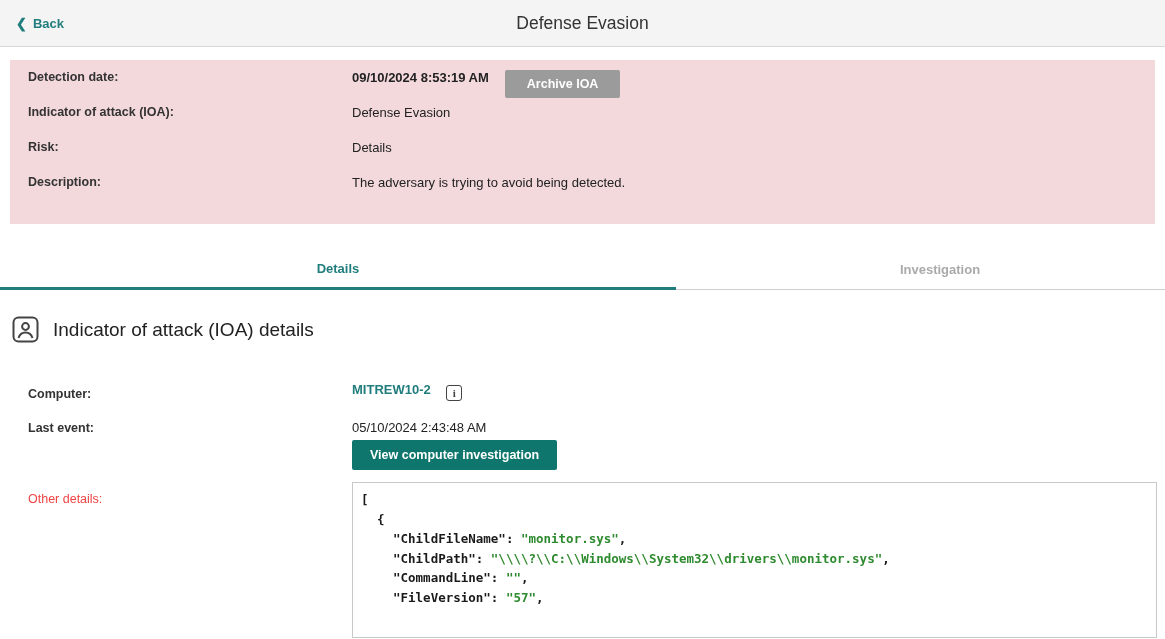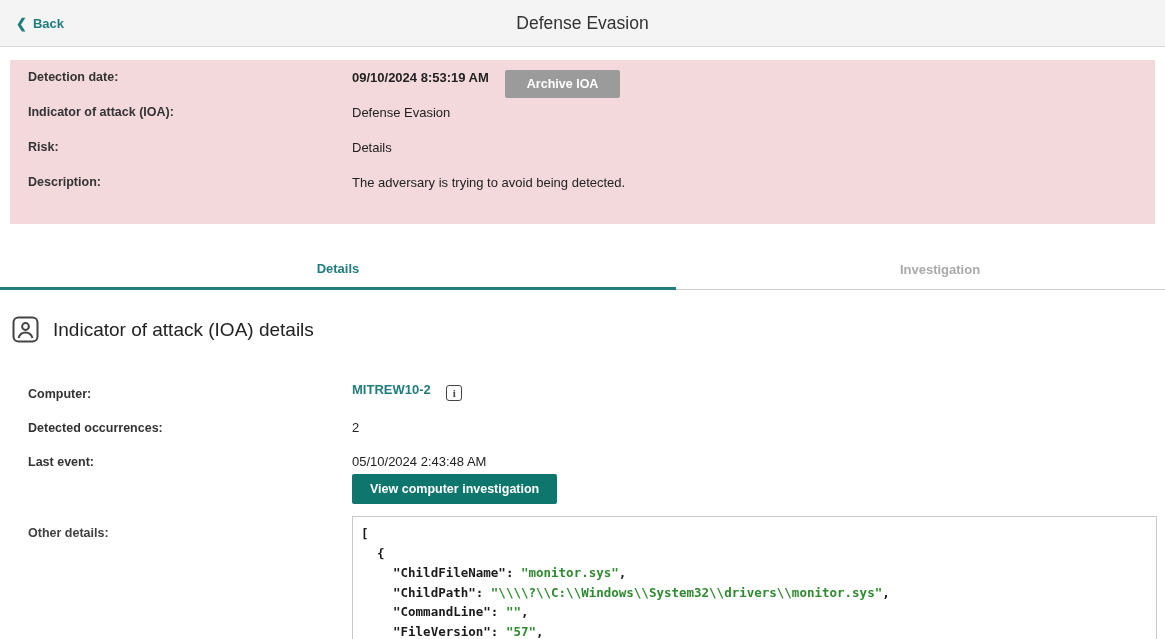--- a/index.html
+++ b/index.html
@@ -77,21 +77,21 @@
   .btn-row { padding-left: 352px; margin: 5px 0 12px 0; }
   .invest-btn {
     background: #0f766e; color: #ffffff;
     border: none; border-radius: 2px;
     font-family: "Liberation Sans", sans-serif;
     font-size: 12.5px; font-weight: bold;
     padding: 8px 18px; cursor: pointer;
   }
 
   .other-row { display: flex; align-items: flex-start; padding-left: 28px; padding-right: 8px; }
-  .other-row .label { width: 324px; flex: 0 0 324px; font-weight: bold; font-size: 12.5px; color: #404040; padding-top: 10px; }
+  .other-row .label { width: 324px; flex: 0 0 324px; font-weight: normal; font-size: 12.5px; color: #ef4444; padding-top: 10px; }
   .code-block {
     flex: 1 1 auto;
     border: 1px solid #c9c9c9;
     background: #ffffff;
     padding: 7px 10px 30px 8px;
     font-family: "DejaVu Sans Mono", monospace;
     font-size: 12.5px; line-height: 19.5px; color: #1a1a1a;
   }
   .code-line { white-space: nowrap; }
   .ind1 { padding-left: 16px; }
@@ -150,24 +150,20 @@
   </div>
 
   <div class="drow">
     <div class="label">Computer:</div>
     <div class="value">
       <a class="computer-link">MITREW10-2</a>
       <span class="info-icon">i</span>
     </div>
   </div>
 
-  <div class="drow">
-    <div class="label">Detected occurrences:</div>
-    <div class="value">2</div>
-  </div>
 
   <div class="drow">
     <div class="label">Last event:</div>
     <div class="value">05/10/2024 2:43:48 AM</div>
   </div>
 
   <div class="btn-row">
     <button class="invest-btn">View computer investigation</button>
   </div>
 

